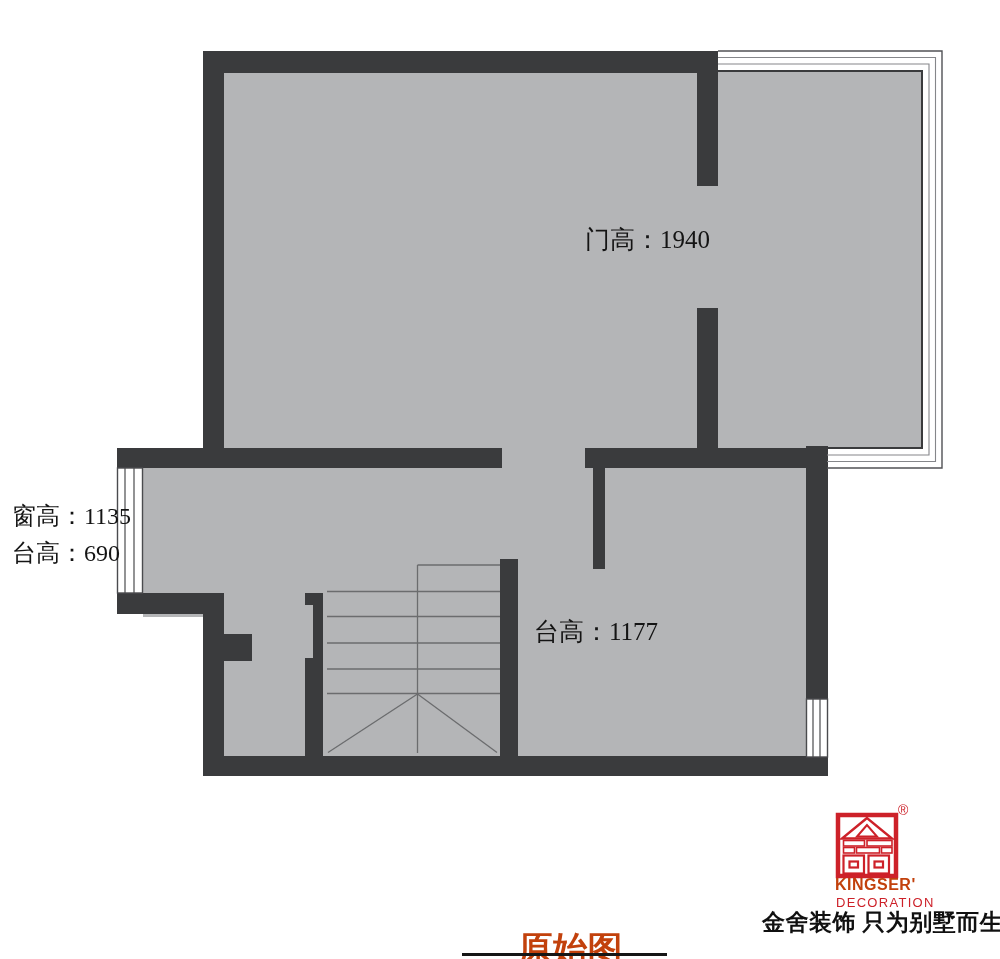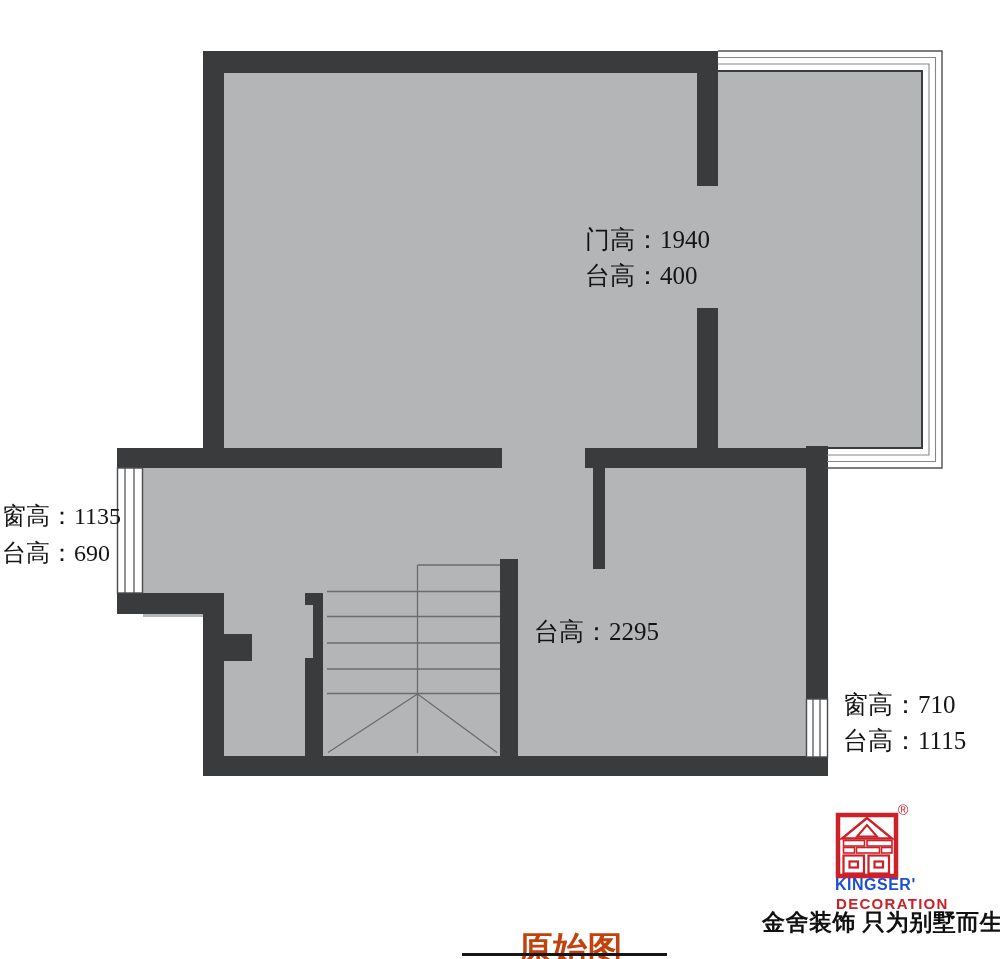--- a/index.html
+++ b/index.html
@@ -4,24 +4,24 @@
 <style>
   html,body{margin:0;padding:0;background:#ffffff;}
   #stage{position:relative;width:1000px;height:959px;background:#ffffff;overflow:hidden;
          font-family:"Liberation Serif", serif;margin-top:16px;}
   #plan-svg{position:absolute;left:0;top:0;}
   .anno{position:absolute;color:#141414;font-size:25px;line-height:36px;white-space:nowrap;
         font-family:"Liberation Serif", serif;}
   #title{position:absolute;left:455px;top:910px;width:230px;text-align:center;
          font-family:"Liberation Sans", sans-serif;font-weight:600;font-size:35px;color:#c2410c;}
   #title-underline{position:absolute;left:462px;top:937px;width:205px;height:3px;background:#161616;}
-  #brand-name{position:absolute;left:835px;top:860px;width:70px;color:#1d4ed8;
+  #brand-name{position:absolute;left:835px;top:860px;width:70px;color:#c2410c;
               font-family:"Liberation Sans", sans-serif;font-weight:700;font-size:16px;letter-spacing:.5px;text-align:center;}
   #brand-sub{position:absolute;left:836px;top:879px;width:47px;color:#cd2129;
-             font-family:"Liberation Sans", sans-serif;font-weight:700;font-size:15px;letter-spacing:1.3px;}
+             font-family:"Liberation Sans", sans-serif;font-weight:400;font-size:13px;letter-spacing:1.3px;}
   #brand-reg{position:absolute;left:898px;top:786px;color:#cd2129;
              font-family:"Liberation Sans", sans-serif;font-size:14px;}
   #slogan{position:absolute;left:762px;top:891px;color:#101010;font-size:23px;letter-spacing:.5px;
           font-family:"Liberation Serif", serif;font-weight:600;white-space:nowrap;}
 </style>
 </head>
 <body>
 
 <div id="stage">
 
@@ -102,36 +102,31 @@
         <rect x="843.5" y="839.5" width="20.5" height="18"></rect>
         <rect x="849.5" y="845.5" width="8.5" height="6"></rect>
         <rect x="868.5" y="839.5" width="20.5" height="18"></rect>
         <rect x="874.5" y="845.5" width="8.5" height="6"></rect>
       </g>
     </g>
   </svg>
 
   <div class="anno" style="left:585px;top:206px;">
     <div>门高：1940</div>
-    <div>台高：400</div>
   </div>
 
-  <div class="anno" style="left:2px;top:482px;font-size:24px;line-height:37px;">
+  <div class="anno" style="left:12px;top:482px;font-size:24px;line-height:37px;">
     <div>窗高：1135</div>
     <div>台高：690</div>
   </div>
 
   <div class="anno" style="left:534px;top:598px;">
-    <div>台高：2295</div>
+    <div>台高：1177</div>
   </div>
 
-  <div class="anno" style="left:843px;top:671px;">
-    <div>窗高：710</div>
-    <div>台高：1115</div>
-  </div>
 
   <div id="title">原始图</div>
   <div id="title-underline"></div>
 
   <div id="brand-reg">®</div>
   <div id="brand-name">KINGSER'</div>
   <div id="brand-sub">DECORATION</div>
   <div id="slogan">金舍装饰 只为别墅而生。</div>
 
 </div>

